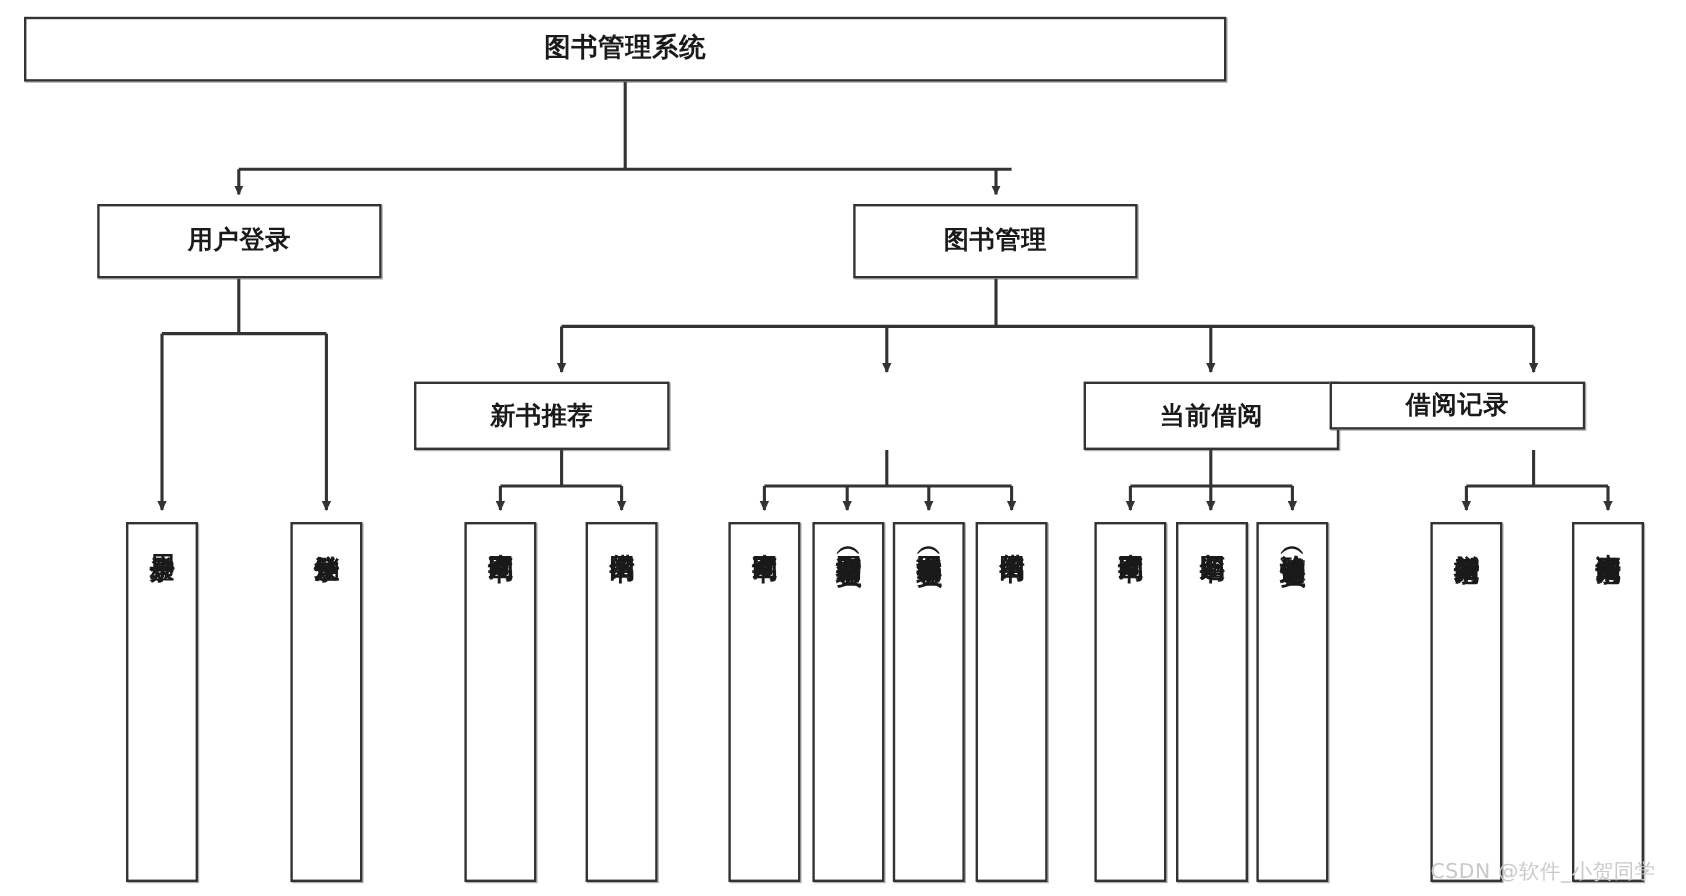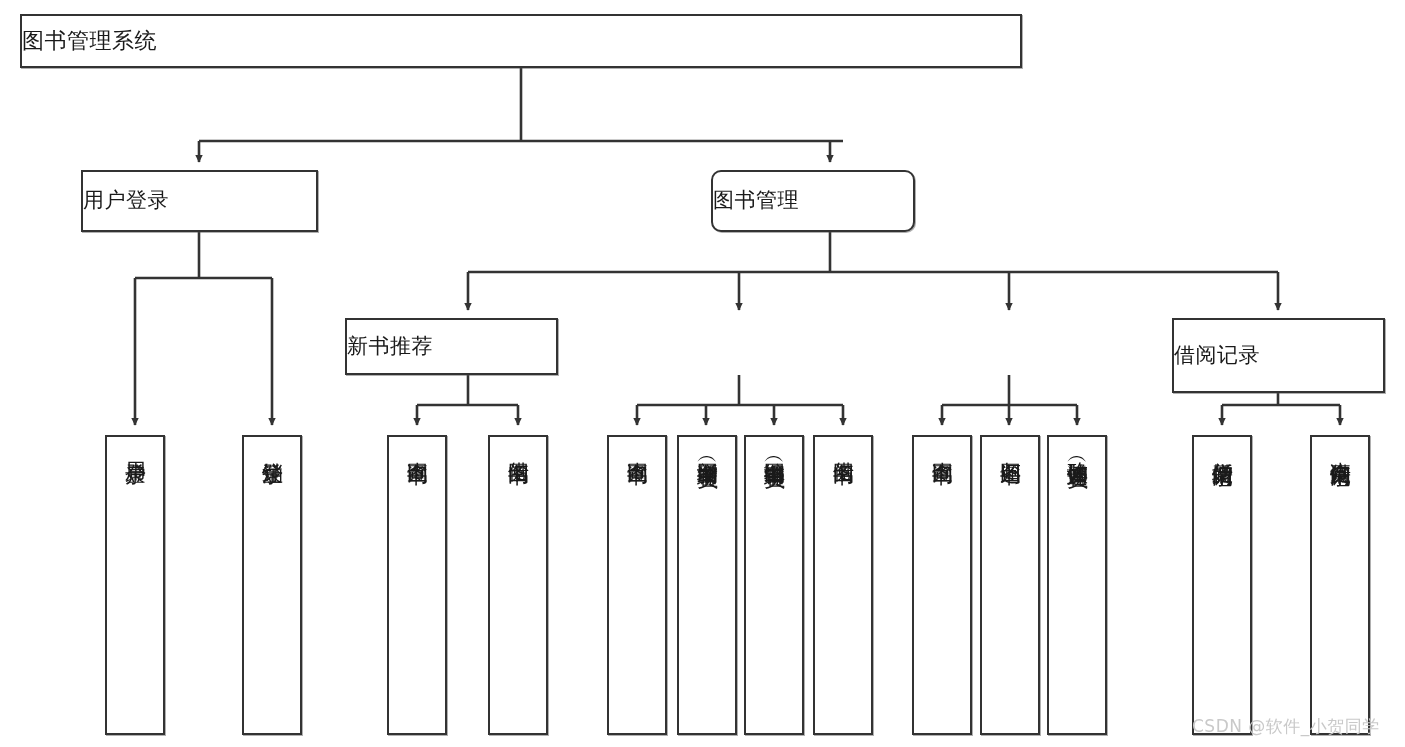--- a/index.html
+++ b/index.html
@@ -26,22 +26,24 @@
     height: 747px;
     pointer-events: none;
   }
   .node {
     position: absolute;
     box-sizing: border-box;
     background: #ffffff;
     border: 2px solid #333333;
     display: flex;
     align-items: center;
+    justify-content: center;
     color: #1a1a1a;
     box-shadow: 1px 1px 0 rgba(80,80,80,0.45);
+    font-weight: bold;
   }
   .node-label {
     display: block;
     text-align: center;
     line-height: 1.12;
     letter-spacing: 0.5px;
   }
   .node.horizontal .node-label {
     writing-mode: horizontal-tb;
     font-size: 21px;
@@ -123,28 +125,31 @@
     </g>
   </svg>
 
   <div class="node horizontal root" style="left:20px; top:14px; width:1002px; height:54px;">
     <span class="node-label">图书管理系统</span>
   </div>
 
   <div class="node horizontal" style="left:81px; top:170px; width:237px; height:62px;">
     <span class="node-label">用户登录</span>
   </div>
-  <div class="node horizontal" style="left:711px; top:170px; width:204px; height:62px;border-radius:10px;">
+  <div class="node horizontal" style="left:711px; top:170px; width:237px; height:62px;">
     <span class="node-label">图书管理</span>
   </div>
 
   <div class="node horizontal" style="left:345px; top:318px; width:213px; height:57px;">
     <span class="node-label">新书推荐</span>
   </div>
-  <div class="node horizontal" style="left:1172px; top:318px; width:213px; height:75px;">
+  <div class="node horizontal" style="left:903px; top:318px; width:213px; height:57px;">
+    <span class="node-label">当前借阅</span>
+  </div>
+  <div class="node horizontal" style="left:1108px; top:318px; width:213px; height:40px;">
     <span class="node-label">借阅记录</span>
   </div>
 
   <div class="node vertical" style="left:105px; top:435px; width:60px; height:300px;">
     <span class="node-label">用户登录</span>
   </div>
   <div class="node vertical" style="left:242px; top:435px; width:60px; height:300px;">
     <span class="node-label">注销登录</span>
   </div>
 

